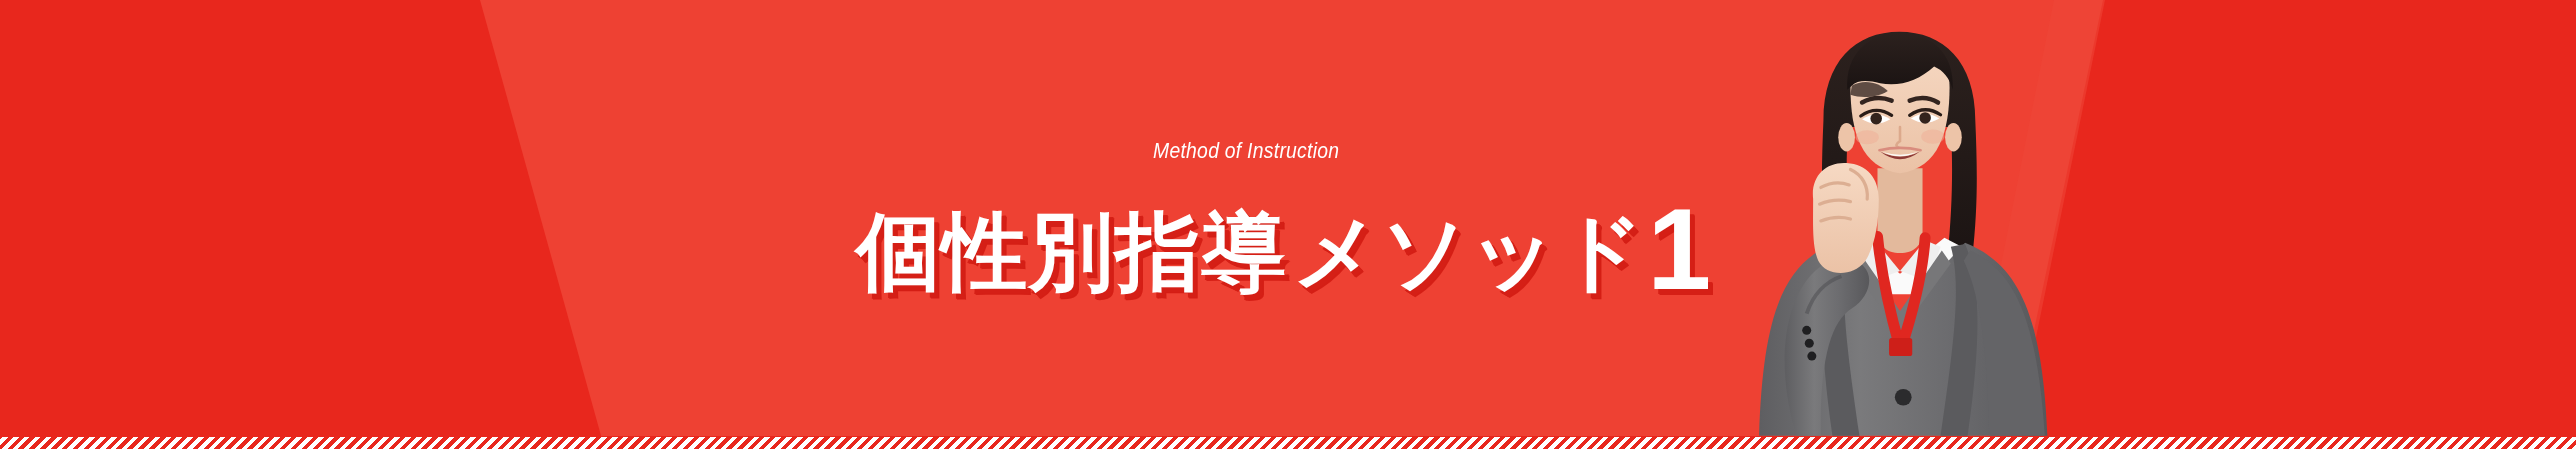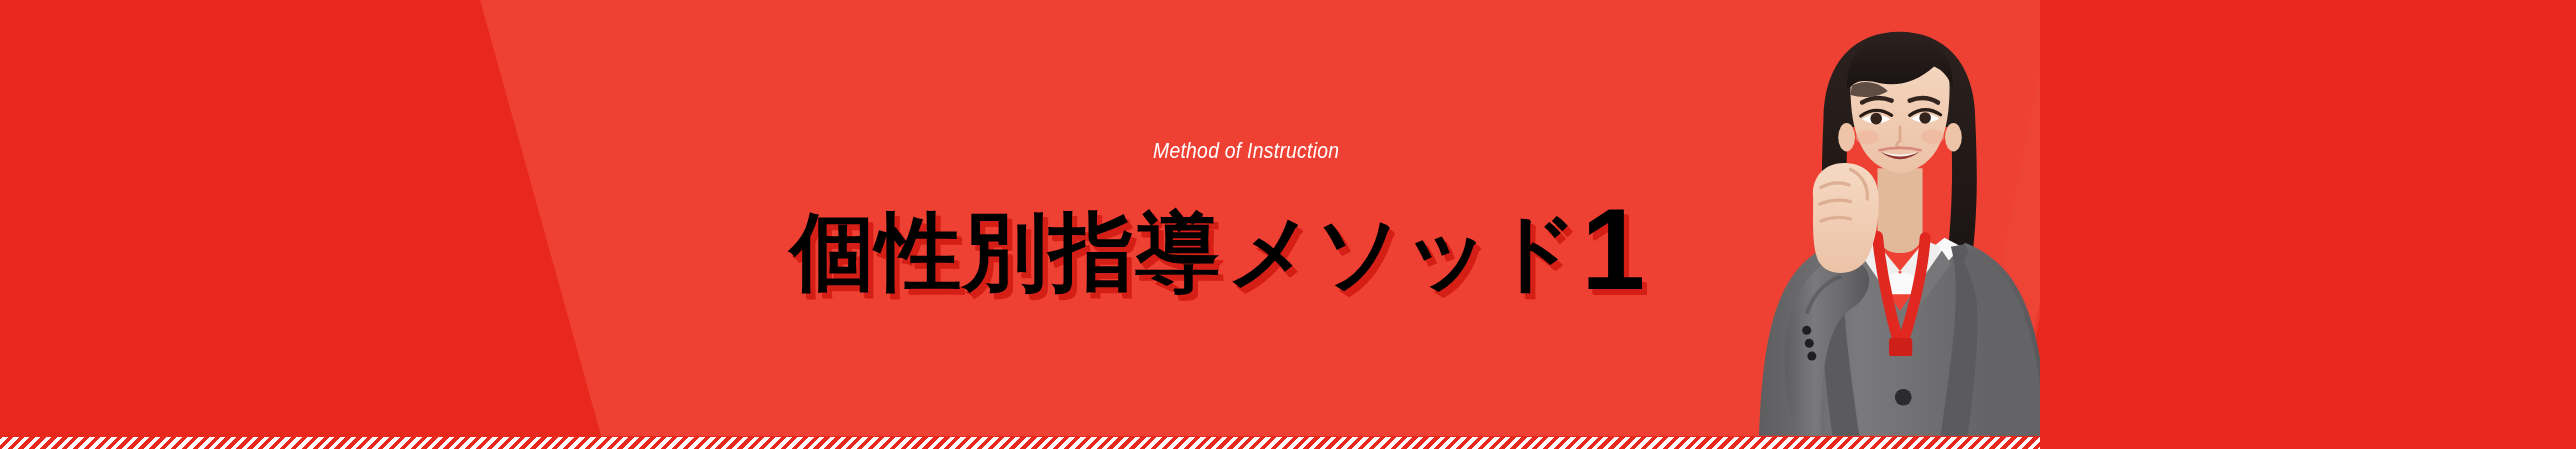--- a/index.html
+++ b/index.html
@@ -7,21 +7,21 @@
 
   html, body {
     width:2576px; height:450px;
     overflow:hidden;
     background:#E8271D;
     font-family:"Liberation Sans", sans-serif;
   }
 
   .banner {
     position:relative;
-    width:2040px;
+    width:2576px;
     height:450px;
     overflow:hidden;
     background:#E8271D;
   }
 
   
   .bg-layer { position:absolute; inset:0; }
 
   .bg-base {
     position:absolute; inset:0;
@@ -87,25 +87,25 @@
     font-weight:400;
     letter-spacing:0.3px;
     color:#ffffff;
     white-space:nowrap;
     transform:scaleX(.88);
     transform-origin:left center;
   }
 
   .headline {
     position:absolute;
-    left:790px;
+    left:856px;
     top:184px;
     white-space:nowrap;
     line-height:1;
-    color:#000000;
+    color:#ffffff;
     font-weight:700;
     font-size:85px;
     letter-spacing:1.3px;
     text-shadow:
       3.9px 4.5px 0 #D51F16,
       4.5px 5.2px 0 #D51F16,
       5.2px 5.8px 0 #D51F16;
   }
   .headline .jp      { font-size:85px; }
   .headline .kana    { font-size:85px; margin-left:5.2px; }

